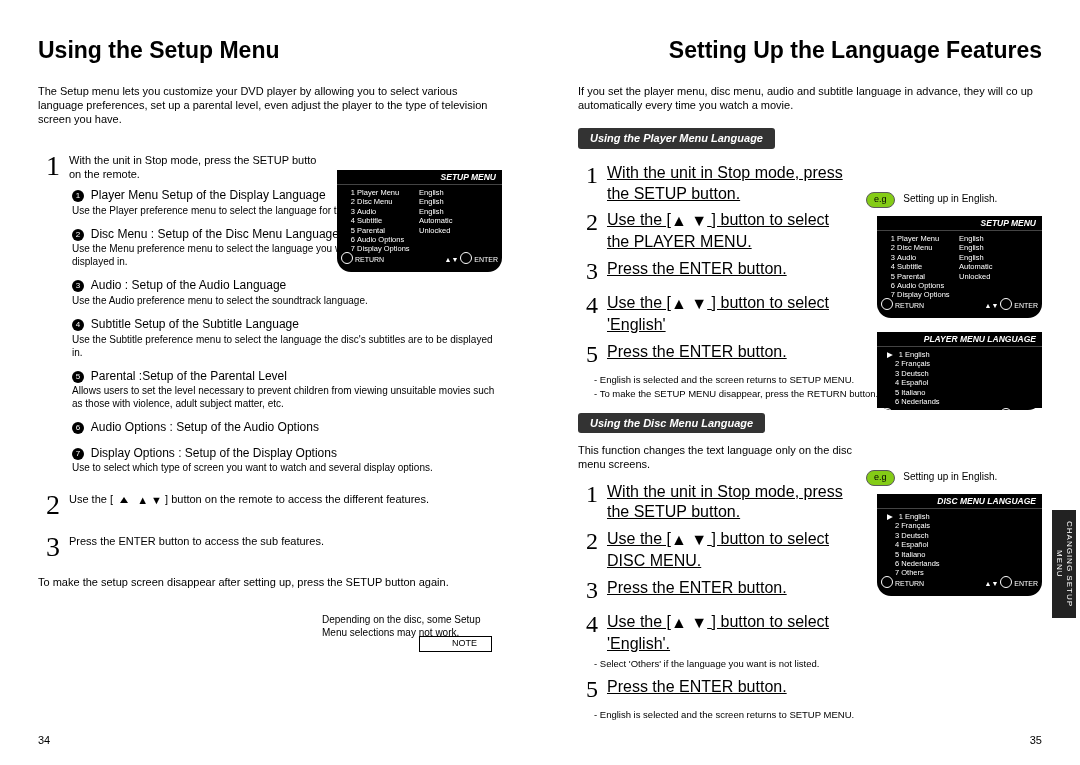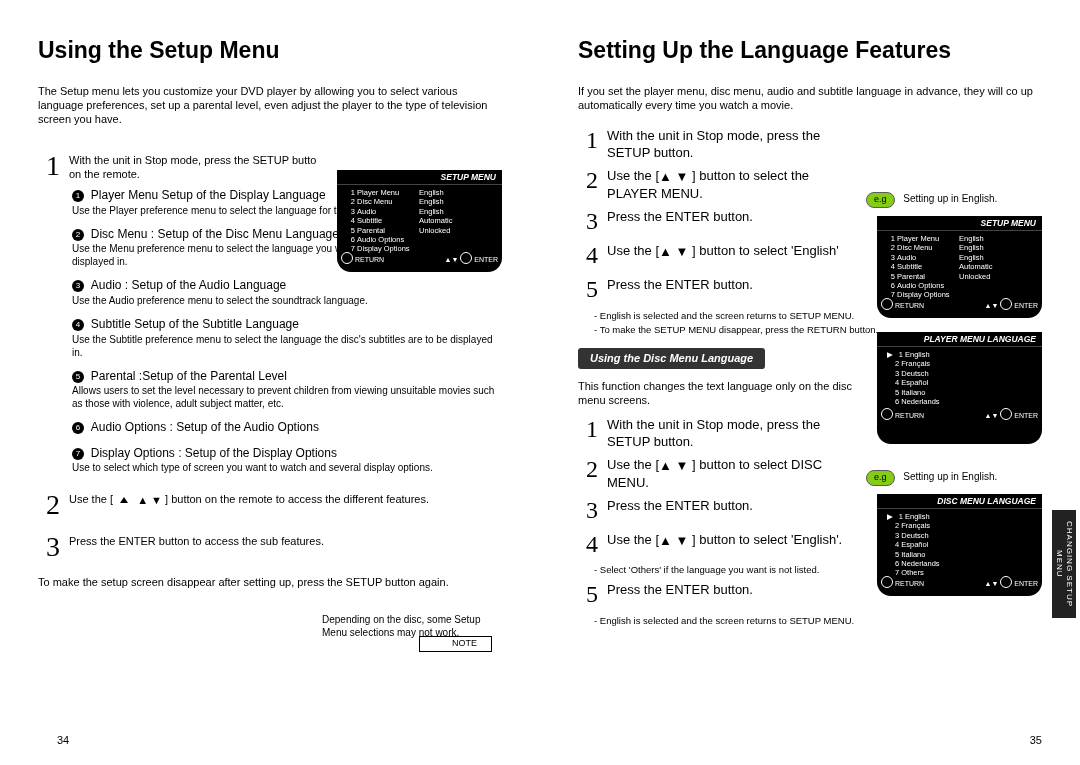--- a/index.html
+++ b/index.html
@@ -26,46 +26,46 @@
     padding: 36px 38px 20px 38px;
     box-sizing: border-box;
     position: relative;
   }
   h1 {
     font-size: 23px;
     font-weight: bold;
     margin: 0 0 18px 0;
   }
   .intro { margin: 0 0 18px 0; font-size: 11px; }
-  h1.right-title { }
+  h1.right-title { text-align: right; }
   .bignum {
     font-family: "Times New Roman", serif;
     font-size: 28px;
     font-weight: normal;
     text-align: center;
     width: 24px;
     vertical-align: top;
   }
   .steplist tr td { vertical-align: top; padding-bottom: 2px;}
   .steplist .txt { padding-top: 6px; font-size: 11px;}
   .steplist-small tr td { vertical-align: top; padding-bottom: 0;}
   .steplist-small .bignum { font-size: 24px; width:22px;}
-  .steplist-small .txt { padding-top: 4px; font-size: 13px; }
+  .steplist-small .txt { padding-top: 4px; font-size: 16px; text-decoration: underline; }
   .bullets { padding-left: 34px; }
   .bullets .item { margin-bottom: 10px; font-size: 10px; }
   .bullets .item .lead { font-size: 12px; }
   .bullets .num-circ {
     display:inline-block; width:12px; height:12px; border-radius:50%;
     background:#000; color:#fff; font-size:8px; line-height:12px;
     text-align:center; margin-right:4px; vertical-align:1px;
   }
   .endnote { font-size: 11px; margin-top: 6px; }
   .notebox { position:absolute; right:48px; border:1px solid #000; padding:1px 14px; font-size:9px;}
   .notebox-text { font-size:10px; max-width:170px; margin-top:24px; margin-left:auto; margin-right:10px;}
-  .pagenum-l { position:absolute; bottom:18px; left:38px; font-size:11px;margin-left:19px;}
+  .pagenum-l { position:absolute; bottom:18px; left:38px; font-size:11px;}
   .pagenum-r { position:absolute; bottom:18px; right:38px; font-size:11px;}
 
   .screenbox {
     position:absolute; right:38px;
     width: 165px; height: 102px;
     border-radius:14px; background:#000; color:#fff;
     font-size:7.5px;
   }
   .screenbox .title {
     background:#000; color:#fff; text-align:right;
@@ -196,20 +196,21 @@
       </div>
     </div>
 
     <div class="pagenum-l">34</div>
   </div>
 
   <div class="page">
     <h1 class="right-title">Setting Up the Language Features</h1>
     <p class="intro" style="margin-bottom:10px;">If you set the player menu, disc menu, audio and subtitle language in advance, they will co up automatically every time you watch a movie.</p>
 
+    <div class="pill">Using the Player Menu Language</div>
 
     <table class="steplist-small" style="width:280px;">
       <tbody>
           <tr>
             <td class="bignum">1</td>
             <td class="txt">With the unit in Stop mode, press the SETUP button.</td>
           </tr>
       <tr>
             <td class="bignum">2</td>
             <td class="txt">
@@ -295,21 +296,21 @@
         <div class="row"><span class="n">6</span> <span class="k">Audio Options</span></div>
         <div class="row"><span class="n">7</span> <span class="k">Display Options</span></div>
       </div>
       <div class="foot">
         <span><span class="btn-ico"></span><span>RETURN</span></span>
         <span>▲▼ <span class="btn-ico"></span><span>ENTER</span></span>
       </div>
     </div>
 
     
-    <div class="screenbox" style="top:332px; height:112px;">
+    <div class="screenbox" style="top:332px; height:78px;">
       <div class="title">PLAYER MENU LANGUAGE</div>
       <div class="body" style="height:58px;">
         <div class="row">▶ <span class="n">1</span> <span class="k">English</span></div>
         <div class="row">&nbsp;&nbsp;<span class="n">2</span> <span class="k">Français</span></div>
         <div class="row">&nbsp;&nbsp;<span class="n">3</span> <span class="k">Deutsch</span></div>
         <div class="row">&nbsp;&nbsp;<span class="n">4</span> <span class="k">Español</span></div>
         <div class="row">&nbsp;&nbsp;<span class="n">5</span> <span class="k">Italiano</span></div>
         <div class="row">&nbsp;&nbsp;<span class="n">6</span> <span class="k">Nederlands</span></div>
       </div>
       <div class="foot">

